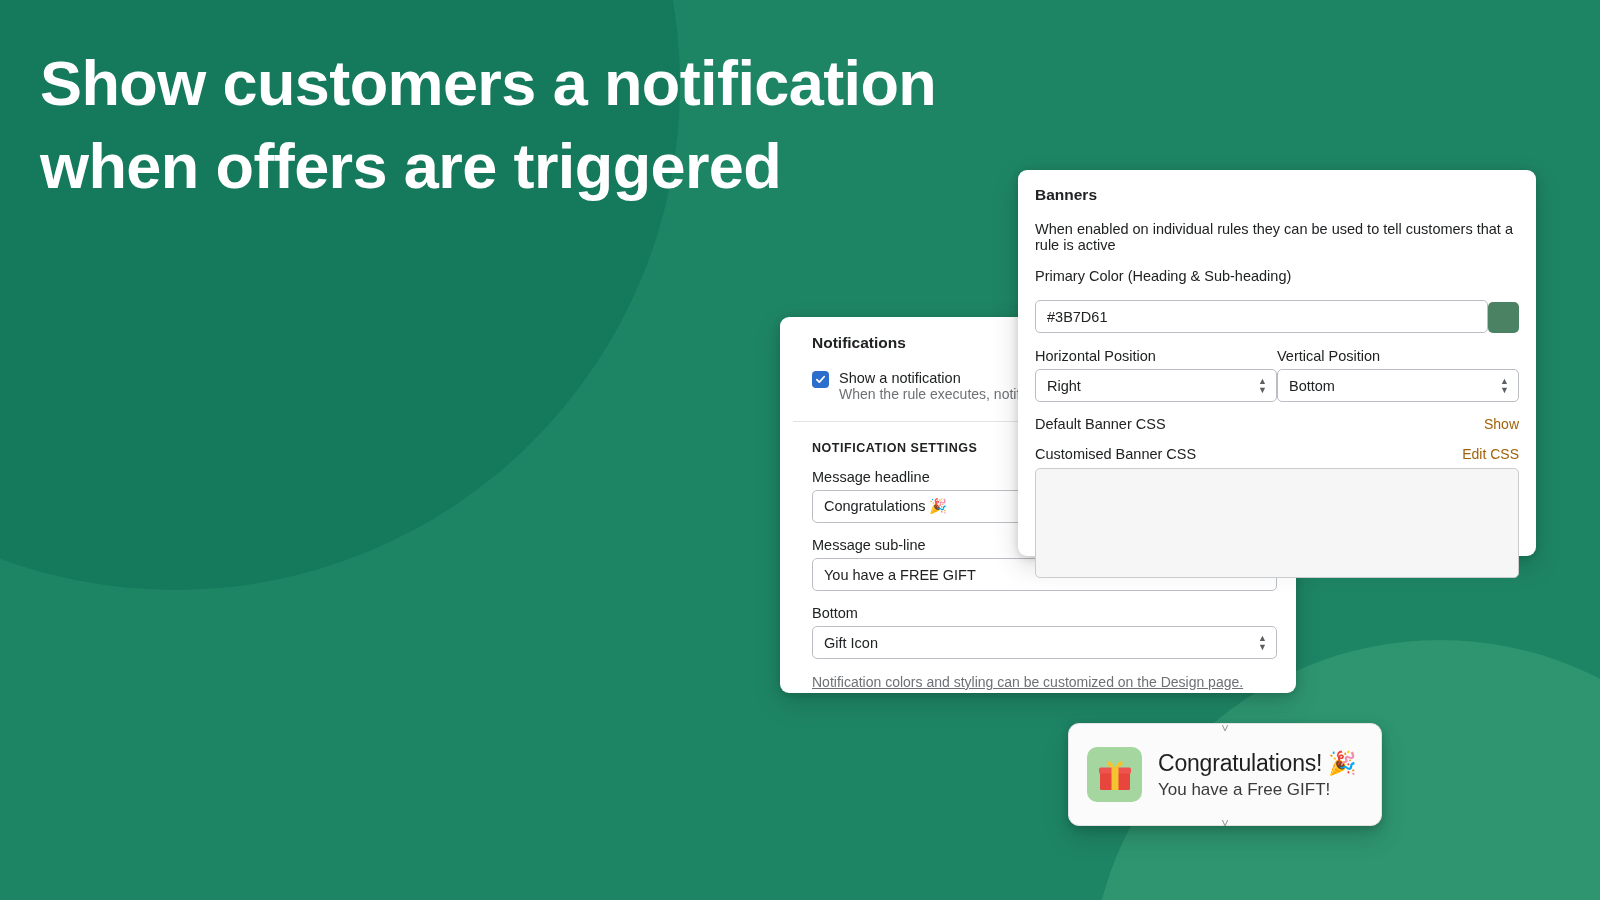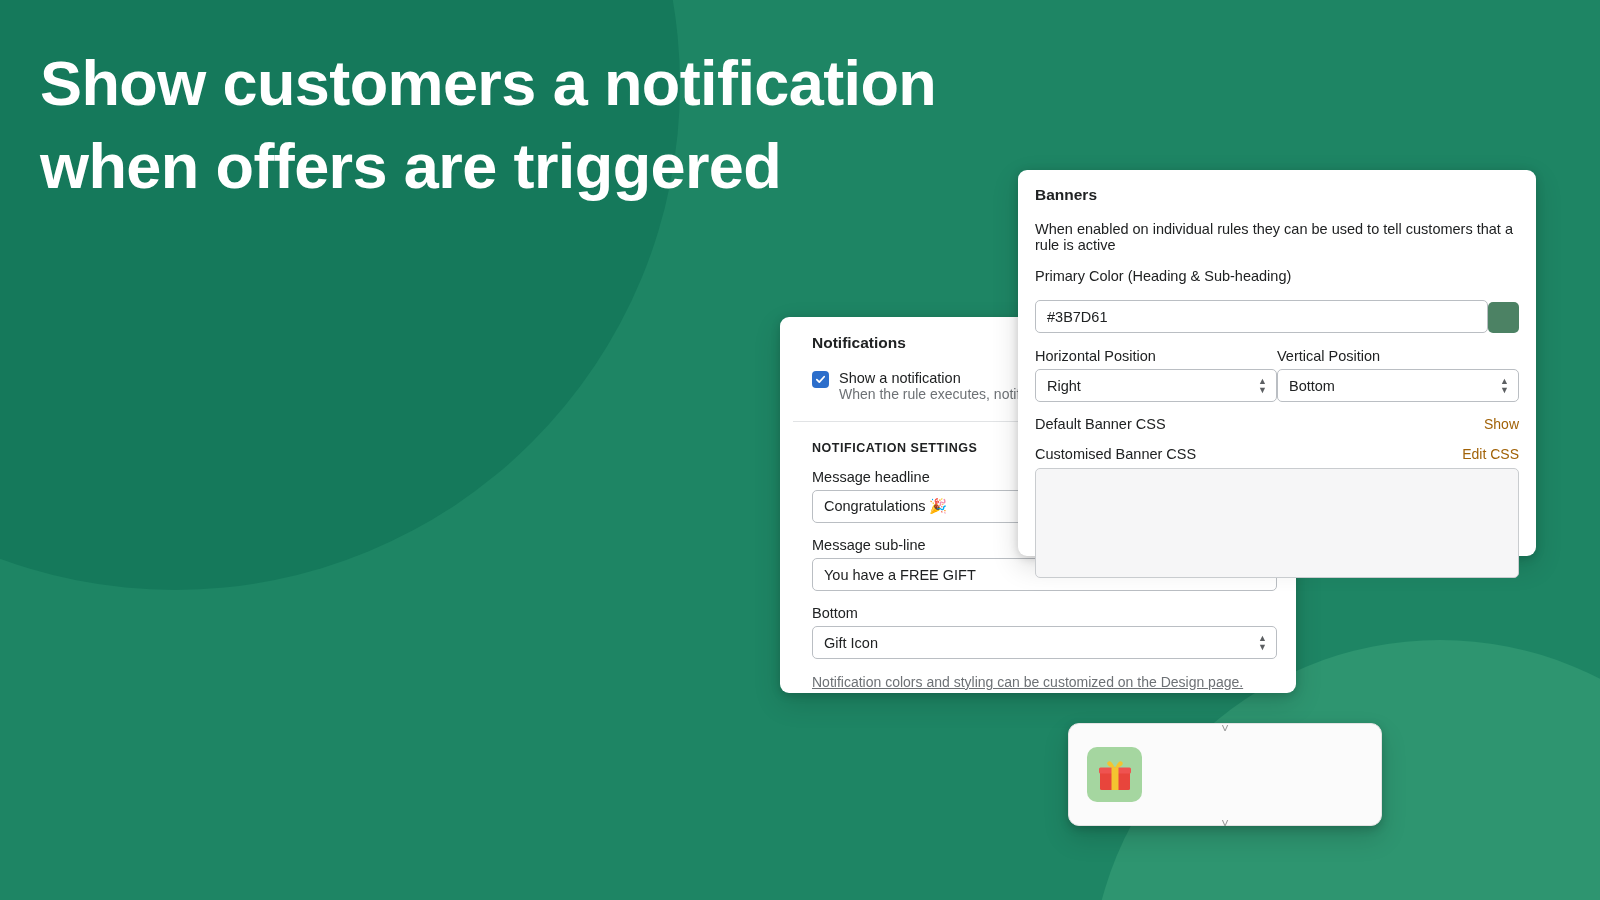--- a/index.html
+++ b/index.html
@@ -373,13 +373,17 @@
   <div id="toast-icon">
     <svg width="40" height="40" viewBox="0 0 40 40">
       <rect x="5" y="16" width="30" height="19" rx="1.5" fill="#E8453C"></rect>
       <rect x="4" y="12.5" width="32" height="6" rx="1.5" fill="#EF5350"></rect>
       <rect x="16.5" y="12.5" width="7" height="22.5" fill="#F4C430"></rect>
       <path d="M20 13 C20 13 14 12.5 12.5 9.5 C11.5 7.5 13.5 5.5 15.5 6.5 C17.5 7.5 20 13 20 13 Z" fill="#F4C430"></path>
       <path d="M20 13 C20 13 26 12.5 27.5 9.5 C28.5 7.5 26.5 5.5 24.5 6.5 C22.5 7.5 20 13 20 13 Z" fill="#F4C430"></path>
     </svg>
   </div>
 
+  <div id="toast-text">
+    <div id="toast-headline">Congratulations! 🎉</div>
+    <div id="toast-subline">You have a Free GIFT!</div>
+  </div>
 </div>
 
 </body></html>

